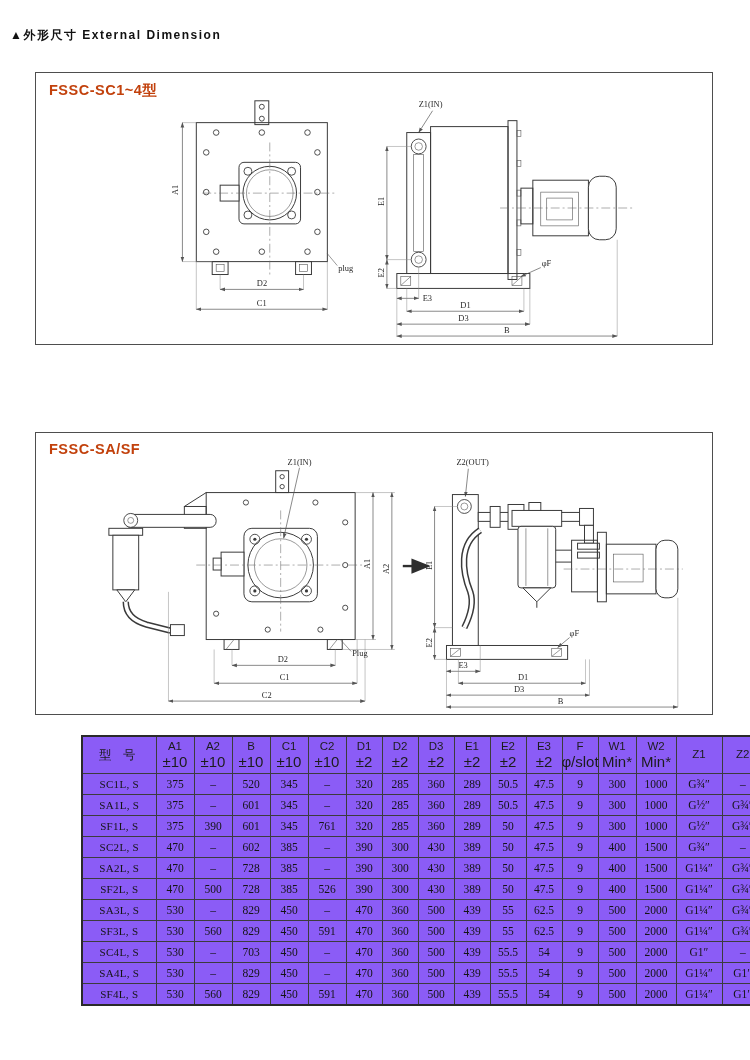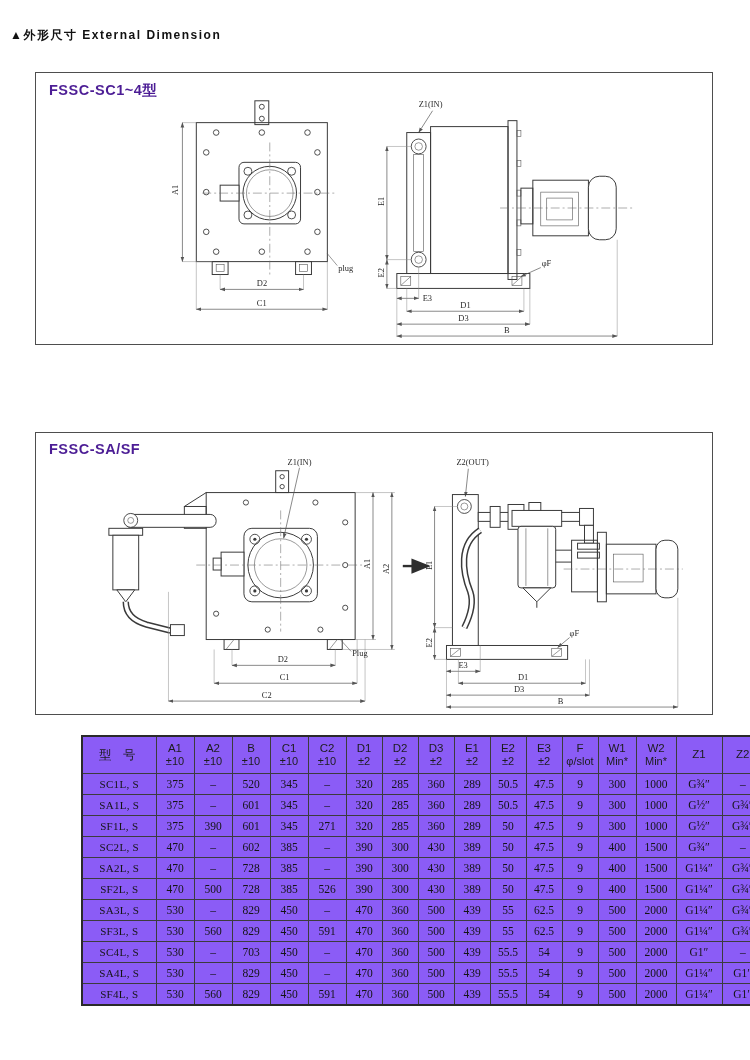--- a/index.html
+++ b/index.html
@@ -1,21 +1,21 @@
 <!DOCTYPE html>
 <html><head>
 <meta charset="utf-8">
 <style>
   html,body{margin:0;padding:0;background:#fff;}
   body{width:750px;height:1060px;position:relative;font-family:"Liberation Sans",sans-serif;color:#1e1e1e;overflow:hidden;}
   .page-title{position:absolute;left:10px;top:27px;font-size:12px;font-weight:700;letter-spacing:1.5px;color:#111;}
   .panel{position:absolute;left:35px;width:678px;border:1.5px solid #4e4e4e;background:#fff;box-sizing:border-box;}
   #panel1{top:72px;height:273px;}
   #panel2{top:432px;height:283px;}
-  .panel-title{position:absolute;left:13px;top:8px;font-size:14.5px;font-weight:700;letter-spacing:.5px;color:#4c1d95;z-index:2;}
+  .panel-title{position:absolute;left:13px;top:8px;font-size:14.5px;font-weight:700;letter-spacing:.5px;color:#c2410c;z-index:2;}
   .panel svg{position:absolute;left:0;top:0;width:100%;height:100%;}
   
   .ln{stroke:#3a3a3a;stroke-width:1;fill:none;}
   .lnf{stroke:#3a3a3a;stroke-width:1;fill:#fff;}
   .thin{stroke:#555;stroke-width:.6;fill:none;}
   .dim{stroke:#555;stroke-width:.7;fill:none;}
   .ext{stroke:#8a8a8a;stroke-width:.5;fill:none;}
   .cl{stroke:#6a6a6a;stroke-width:.55;fill:none;stroke-dasharray:9 3 2 3;}
   .lbl{font:8.5px "Liberation Serif","DejaVu Serif",serif;fill:#2a2a2a;}
   .bolt{fill:#fff;stroke:#3a3a3a;stroke-width:.9;}
@@ -23,21 +23,21 @@
   .tube{stroke:#3a3a3a;stroke-width:6.5;fill:none;}
   .tubein{stroke:#fff;stroke-width:3.5;fill:none;}
   
   .tblwrap{position:absolute;left:33px;top:735px;width:684px;}
   table{border-collapse:collapse;table-layout:fixed;width:684px;background:#8b5cf6;margin-left:48px;}
   table,th,td{border:1px solid #3c3c3c;}
   table{border:2px solid #2a2a2a;}
   th{height:36px;padding:0;font-weight:400;vertical-align:middle;}
   .hwrap{display:flex;flex-direction:column;align-items:center;justify-content:center;line-height:1.15;}
   .hl1{font-size:11.5px;color:#1c1c1c;}
-  .hl2{font-size:11px;color:#1c1c1c;}
+  .hl2{font-size:15px;color:#1c1c1c;}
   th.model .hl1{font-size:12.5px;letter-spacing:4px;}
   td{height:20px;padding:0 1px;text-align:center;font:11.5px "Liberation Serif","DejaVu Serif",serif;color:#141414;}
   td.model{font-size:11px;letter-spacing:.3px;}
 </style>
 </head>
 <body>
 
 <div class="page-title">▲外形尺寸  External Dimension</div>
 
 <div class="panel" id="panel1">
@@ -506,21 +506,21 @@
           <td>1000</td>
           <td>G½″</td>
           <td>G¾″</td>
         </tr>
         <tr>
           <td class="model">SF1L, S</td>
           <td>375</td>
           <td>390</td>
           <td>601</td>
           <td>345</td>
-          <td>271</td>
+          <td>761</td>
           <td>320</td>
           <td>285</td>
           <td>360</td>
           <td>289</td>
           <td>50</td>
           <td>47.5</td>
           <td>9</td>
           <td>300</td>
           <td>1000</td>
           <td>G½″</td>

